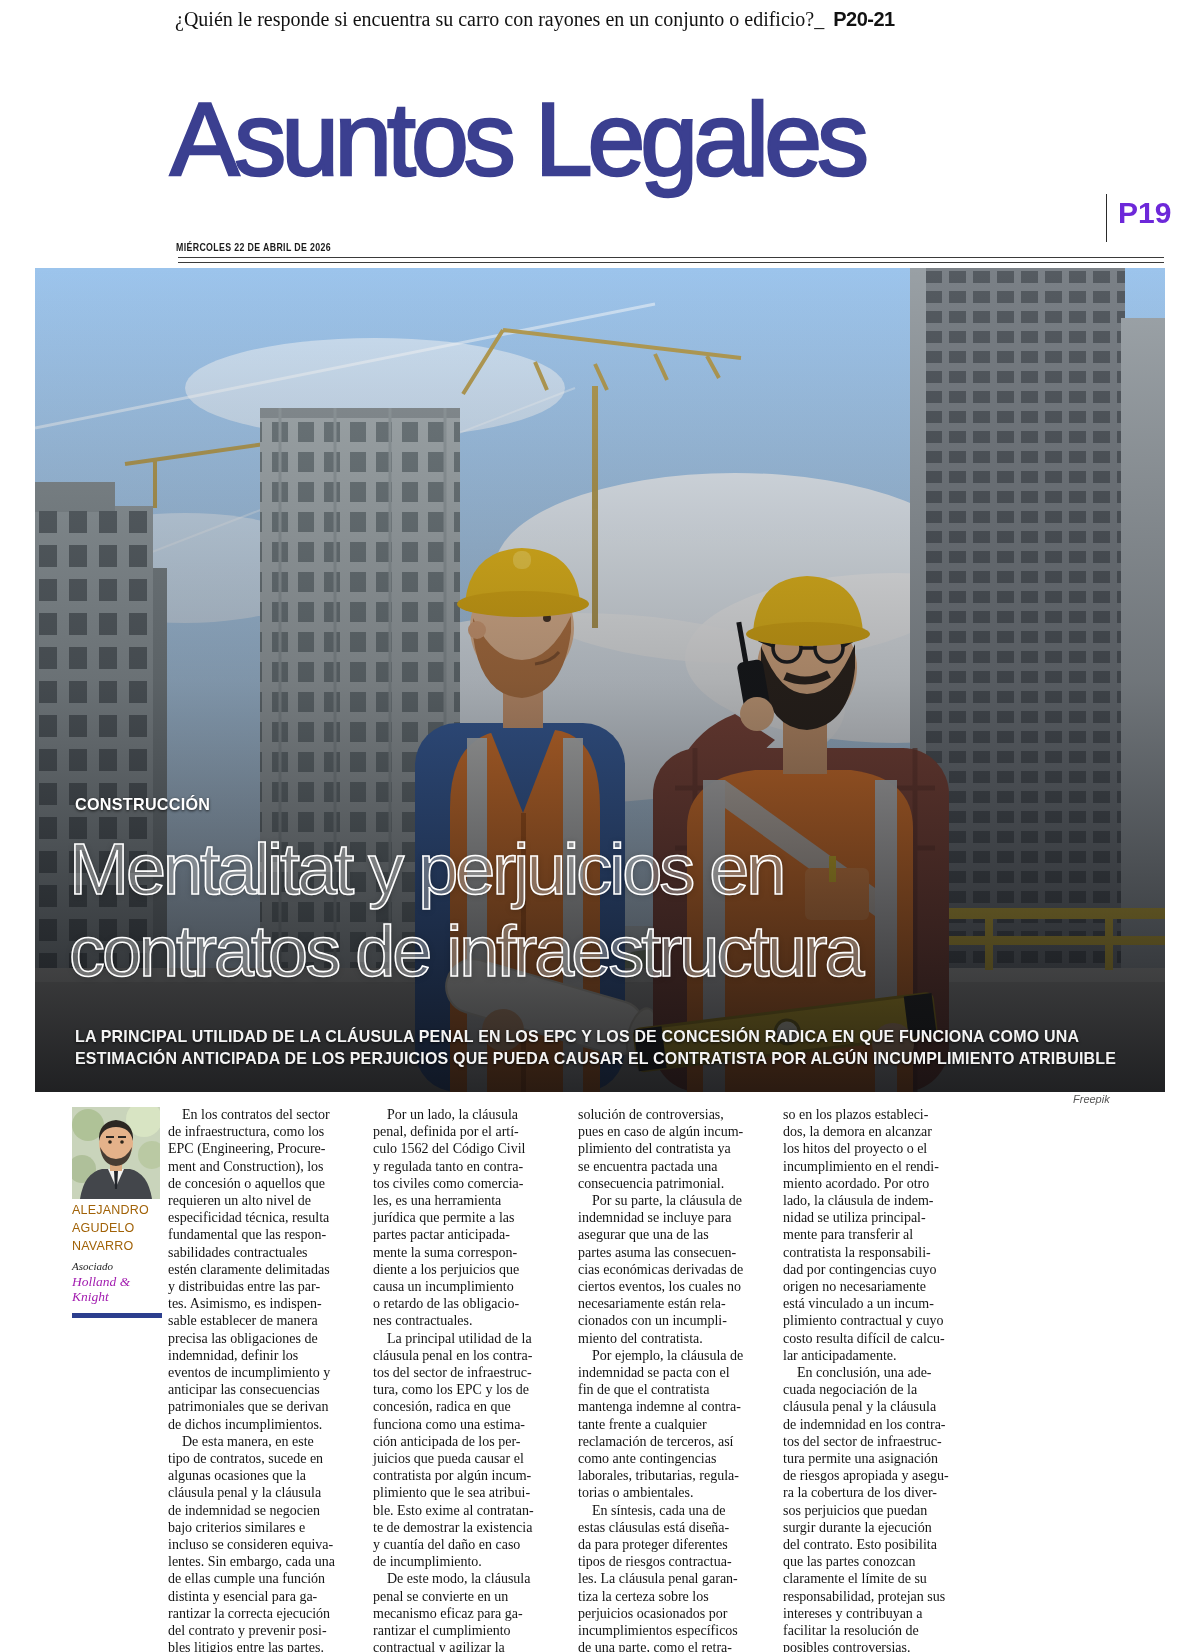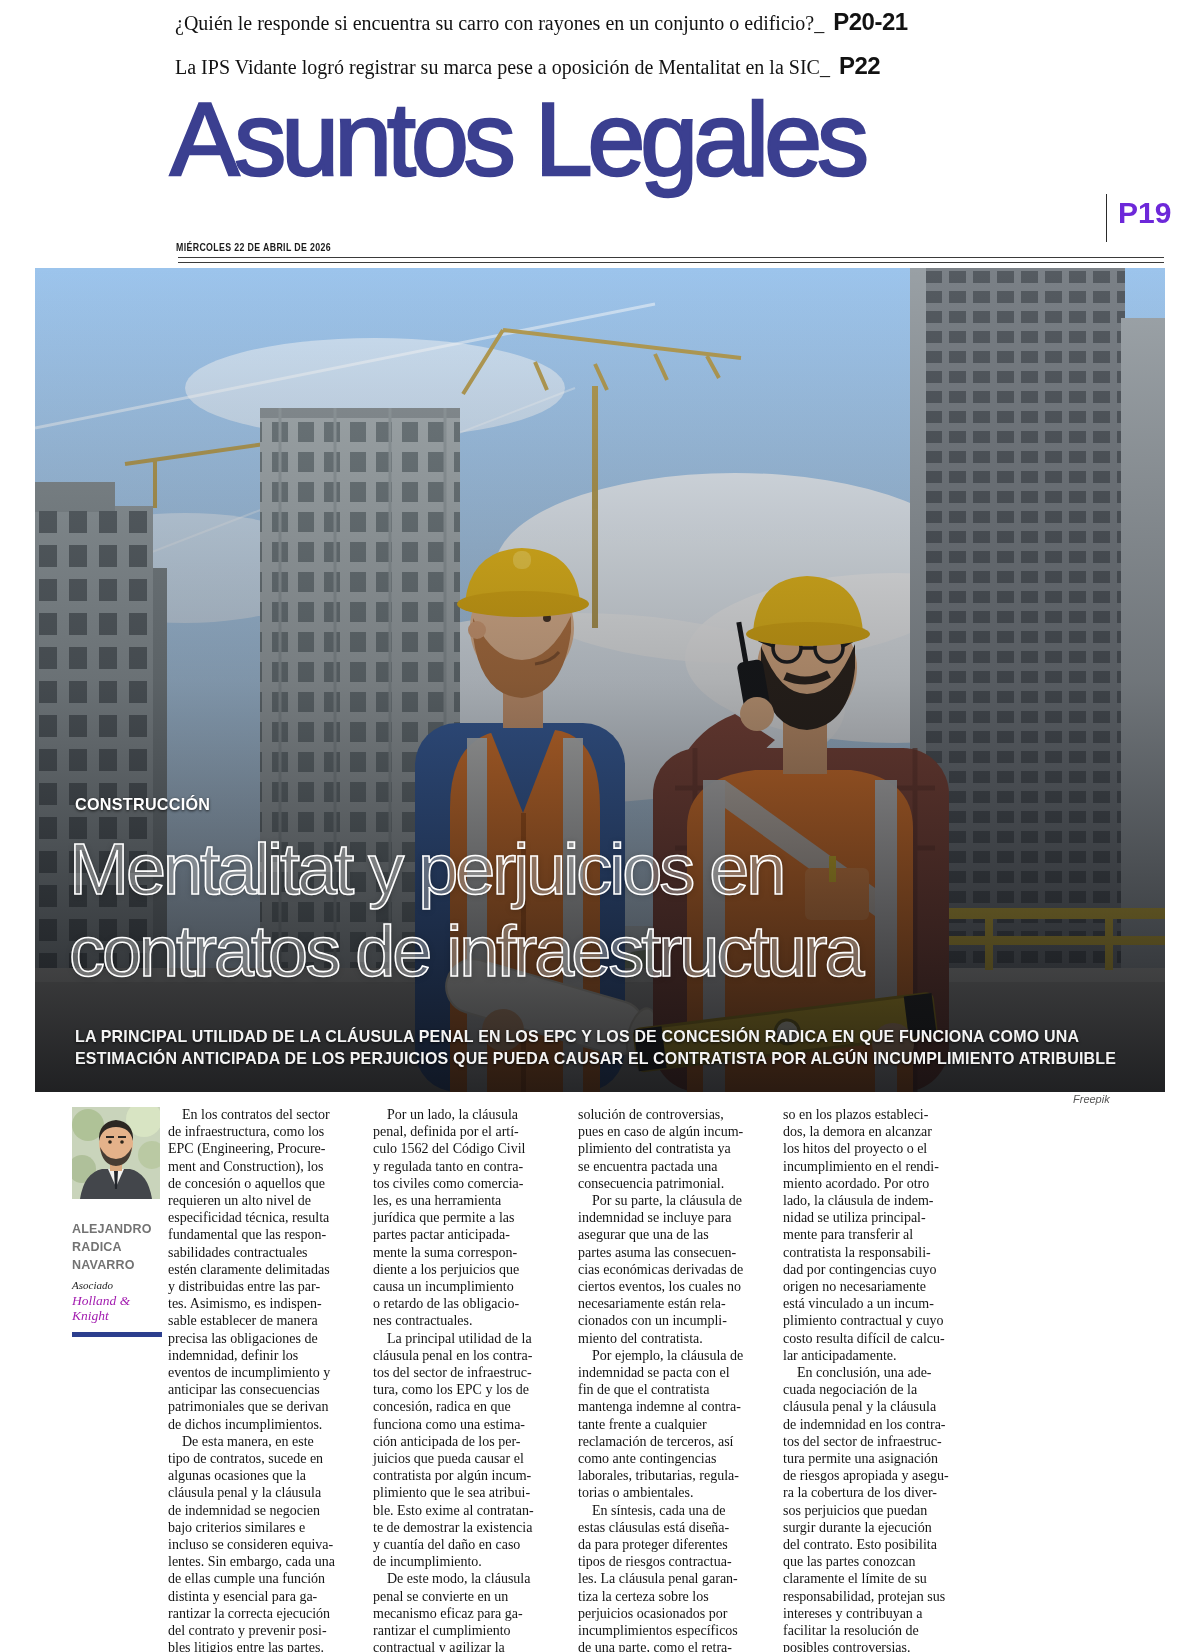--- a/index.html
+++ b/index.html
@@ -3,21 +3,21 @@
 <meta charset="utf-8">
 <style>
   html,body{margin:0;padding:0;background:#fff;}
   .page{position:relative;width:1200px;height:1652px;background:#ffffff;overflow:hidden;
         font-family:"Liberation Sans",sans-serif;color:#111;}
   
   .teaser{position:absolute;left:175px;font-family:"Liberation Serif",serif;font-size:20px;
           color:#121212;white-space:nowrap;}
   .teaser-1{top:8px;}
   .teaser-2{top:52px;}
-  .teaser-ref{font-family:"Liberation Sans",sans-serif;font-weight:700;font-size:24px;
+  .teaser-ref{font-family:"Liberation Sans",sans-serif;font-weight:700;font-size:20px;
               letter-spacing:-0.5px;margin-left:4px;}
   .masthead{position:absolute;left:170px;top:84px;margin:0;font-size:104px;line-height:110px;
             font-weight:400;letter-spacing:-5px;color:#3b3f90;-webkit-text-stroke:2.5px #3b3f90;
             white-space:nowrap;}
   .pageno-divider{position:absolute;left:1106px;top:194px;height:48px;width:0;
                   border-left:1.5px solid #2a2a2a;}
   .pageno{position:absolute;left:1118px;top:196px;font-size:30px;font-weight:700;color:#6d28d9;}
   .edition-date{position:absolute;left:176px;top:242px;font-size:10px;font-weight:700;
                 letter-spacing:.4px;color:#1a1a1a;transform:scaleX(.88);transform-origin:left top;
                 white-space:nowrap;}
@@ -33,45 +33,41 @@
             font-size:72px;line-height:82px;letter-spacing:-3px;color:rgba(255,255,255,.30);
             -webkit-text-stroke:1.6px #ffffff;text-shadow:0 1px 6px rgba(0,0,0,.25);
             white-space:nowrap;}
   .deck{position:absolute;left:40px;top:758px;font-size:17px;line-height:22px;font-weight:700;
         color:#f4f4f4;letter-spacing:.2px;transform:scaleX(.94);transform-origin:left top;
         text-shadow:0 1px 3px rgba(0,0,0,.75);white-space:nowrap;}
   .photo-credit{position:absolute;left:1073px;top:1093px;font-size:11px;color:#555;font-style:italic;}
   
   .byline{position:absolute;left:72px;top:1107px;width:96px;}
   .byline svg.avatar{display:block;width:88px;height:92px;}
-  .byline-name{margin-top:21px;font-size:12.5px;line-height:18px;font-weight:700;
-               letter-spacing:.2px;color:#737373;}
+  .byline-name{margin-top:2px;font-size:12.5px;line-height:18px;font-weight:400;
+               letter-spacing:.2px;color:#a16207;}
   .byline-role{margin-top:4px;font-family:"Liberation Serif",serif;font-style:italic;
                font-size:11px;line-height:15px;color:#222;}
   .byline-firm{font-family:"Liberation Serif",serif;font-style:italic;font-size:13.5px;
                line-height:15px;color:#a21caf;}
   .byline-rule{margin-top:9px;width:90px;height:5px;background:#2c3e8e;}
   
   .cols{position:absolute;left:168px;top:1106px;display:grid;
         grid-template-columns:repeat(4,197px);column-gap:8px;}
   .col{margin:0;font-family:"Liberation Serif",serif;font-size:14px;line-height:17.2px;
        color:#141414;white-space:pre;}
 </style>
 </head>
 <body>
 
 <div class="page">
 
   <div class="teaser teaser-1">
     <span>¿Quién le responde si encuentra su carro con rayones en un conjunto o edificio?_</span>
     <span class="teaser-ref">P20-21</span>
-  </div>
-  <div class="teaser teaser-2">
-    <span>La IPS Vidante logró registrar su marca pese a oposición de Mentalitat en la SIC_</span>
-    <span class="teaser-ref">P22</span>
   </div>
 
   <h1 class="masthead">Asuntos Legales</h1>
   <div class="pageno-divider"></div>
   <div class="pageno">P19</div>
   <div class="edition-date">MIÉRCOLES 22 DE ABRIL DE 2026</div>
   <div class="rule-double"></div>
 
   <figure class="hero">
     <svg class="photo" viewBox="0 0 1130 824" preserveAspectRatio="none">
@@ -232,21 +228,21 @@
       <rect x="38" y="50" width="12" height="14" fill="#d9a87e"></rect>
       <ellipse cx="44" cy="36" rx="17" ry="20" fill="#e4b28a"></ellipse>
       <path d="M27 34 Q26 15 44 13 Q62 15 61 34 Q58 20 44 20 Q30 20 27 34 Z" fill="#2c2722"></path>
       <path d="M28 40 Q30 58 44 59 Q58 58 60 40 Q54 52 44 52 Q34 52 28 40 Z" fill="#463c33"></path>
       <circle cx="38" cy="35" r="1.8" fill="#2a2218"></circle>
       <circle cx="50" cy="35" r="1.8" fill="#2a2218"></circle>
       <path d="M34 30 L42 30 M46 30 L54 30" stroke="#2c2722" stroke-width="2"></path>
     </svg>
     <div class="byline-name">
       <div>ALEJANDRO</div>
-      <div>RADICA</div>
+      <div>AGUDELO</div>
       <div>NAVARRO</div>
     </div>
     <div class="byline-role">Asociado</div>
     <div class="byline-firm">Holland &amp; Knight</div>
     <div class="byline-rule"></div>
   </aside>
 
   <main class="cols">
     <p class="col"> En los contratos del sector
 de infraestructura, como los

